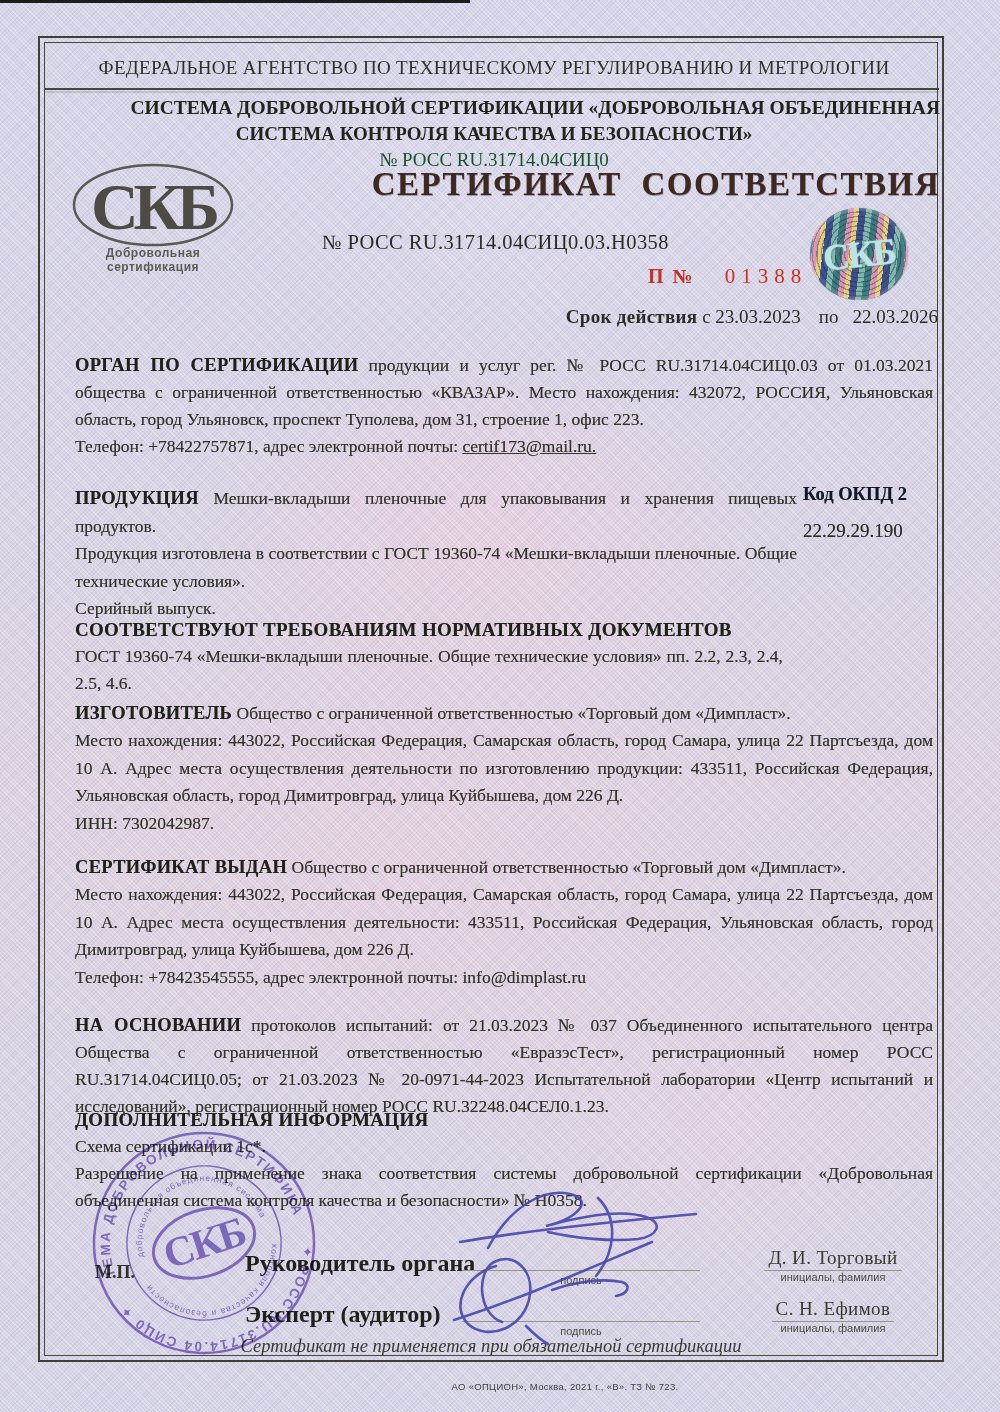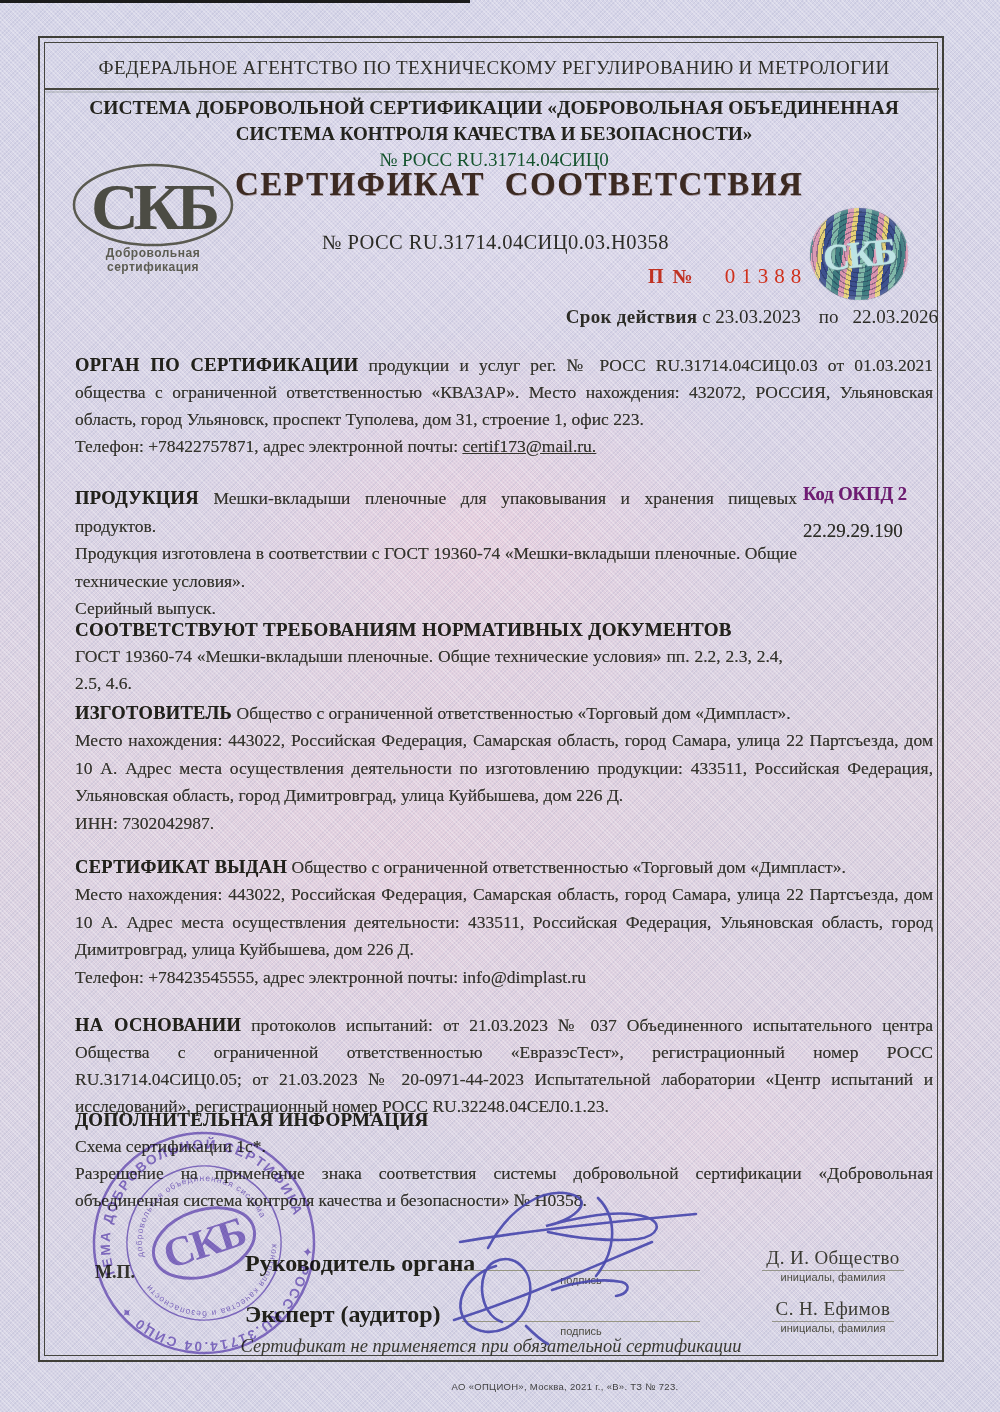--- a/index.html
+++ b/index.html
@@ -31,25 +31,25 @@
           border:2px solid #3f3f38; }
   .frame-inner{ position:absolute; inset:4px; border:1.5px solid #45453e; }
 
   .abs{ position:absolute; }
 
   .agency{ left:48px; right:60px; top:57px; text-align:center;
            font-size:19px; color:#30302a; letter-spacing:.3px; }
   .agency-rule{ left:45px; right:61px; top:88px; height:2px; background:#46463e;
                 box-shadow:0 3px 0 rgba(120,130,120,.25); }
 
-  .sysline1{ left:48px; right:60px; top:97px;  font-weight:bold; font-size:19.5px; color:#23231d; text-align:center; }
+  .sysline1{ left:48px; right:60px; top:97px;  font-weight:bold; font-size:19.5px; color:#23231d; text-align:right; }
   .sysline2{ left:48px; right:60px; top:123px; font-weight:bold; font-size:19px; color:#23231d; text-align:center; }
   .sysnum  { left:48px; right:60px; top:149px; font-size:19px;  color:#14532d; text-align:center; }
 
-  .title{ left:235px; right:60px; top:166px; text-align:left;
+  .title{ left:235px; right:60px; top:166px; text-align:right;
           font-weight:bold; font-size:33px; color:#3c2a22;
           letter-spacing:1.5px; word-spacing:10px;
           text-shadow:.5px .5px 0 rgba(60,30,20,.35); }
   .certnum{ left:322px; top:231px; font-size:20.5px; color:#2c2c26; letter-spacing:.4px; }
 
   .formline{ left:648px; top:264px; }
   .form-label{ font-size:20px; font-weight:bold; color:#c03222; letter-spacing:2px; }
   .form-number{ font-size:21px; color:#cf301c; letter-spacing:6px; margin-left:26px; }
 
   .validity{ right:62px; top:306px; font-size:19px; color:#2c2c26; text-align:right; }
@@ -77,21 +77,21 @@
     text-shadow:0 0 2px rgba(230,255,255,.9), 1px 1px 1px rgba(20,60,70,.5); }
 
   
   .sec{ left:75px; width:858px; font-size:17.5px; line-height:27px;
         color:#33332c; text-align:justify;
         text-shadow:0 0 .4px rgba(55,55,45,.55); }
   .sec b.kw{ font-size:18.5px; color:#21211b; letter-spacing:.3px; }
   .sechead{ font-weight:bold; font-size:19px; color:#21211b; letter-spacing:.3px; }
   .email-underline{ text-decoration:underline; }
   .okpd{ position:absolute; right:0; top:-4px; width:130px; text-align:left; }
-  .okpd .lbl{ font-weight:bold; font-size:18.5px; color:#701a75; }
+  .okpd .lbl{ font-weight:bold; font-size:18.5px; color:#0f172a; }
   .okpd .val{ font-size:19px; margin-top:8px; color:#2c2c26; }
   .narrow720{ width:722px; }
   .narrow705{ width:708px; }
 
   
   .mp{ left:95px; top:1262px; font-weight:bold; font-size:18px; color:#33332c; }
   .sig-label{ left:245px; font-weight:bold; font-size:24px; color:#21211b; }
   .sig-line{ height:1px; background:#969682; }
   .sig-caption{ font-family:"Liberation Sans",sans-serif; font-size:11px;
                 color:#4c4c42; text-align:center; }
@@ -198,21 +198,21 @@
   <p>Схема сертификации 1с*.</p>
   <p>Разрешение на применение знака соответствия системы добровольной сертификации «Добровольная объединенная система контроля качества и безопасности» № Н0358.</p>
 </div>
 
 <div class="abs mp">М.П.</div>
 
 <div class="abs sig-label" style="top:1250px">Руководитель органа</div>
 <div class="abs sig-line" style="left:462px; top:1270px; width:238px"></div>
 <div class="abs sig-caption" style="left:462px; top:1274px; width:238px">подпись</div>
 <div class="abs name-box" style="top:1247px">
-  <span class="name-text">Д. И. Общество</span>
+  <span class="name-text">Д. И. Торговый</span>
   <div class="sig-caption">инициалы, фамилия</div>
 </div>
 
 <div class="abs sig-label" style="top:1301px">Эксперт (аудитор)</div>
 <div class="abs sig-line" style="left:462px; top:1321px; width:238px"></div>
 <div class="abs sig-caption" style="left:462px; top:1325px; width:238px">подпись</div>
 <div class="abs name-box" style="top:1298px">
   <span class="name-text">С. Н. Ефимов</span>
   <div class="sig-caption">инициалы, фамилия</div>
 </div>

